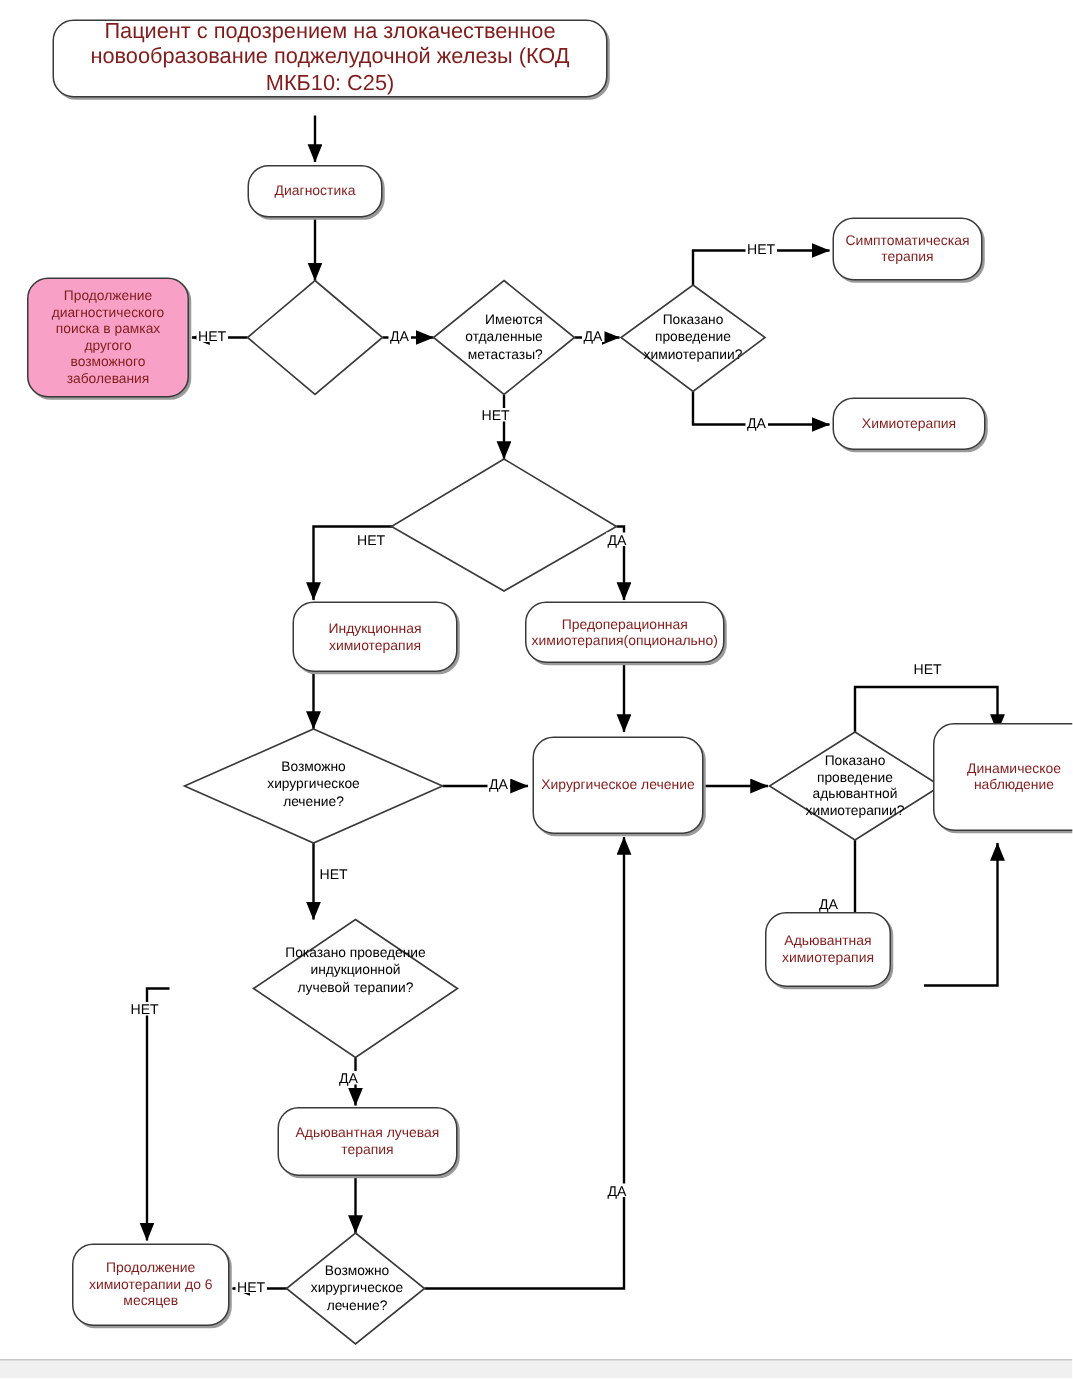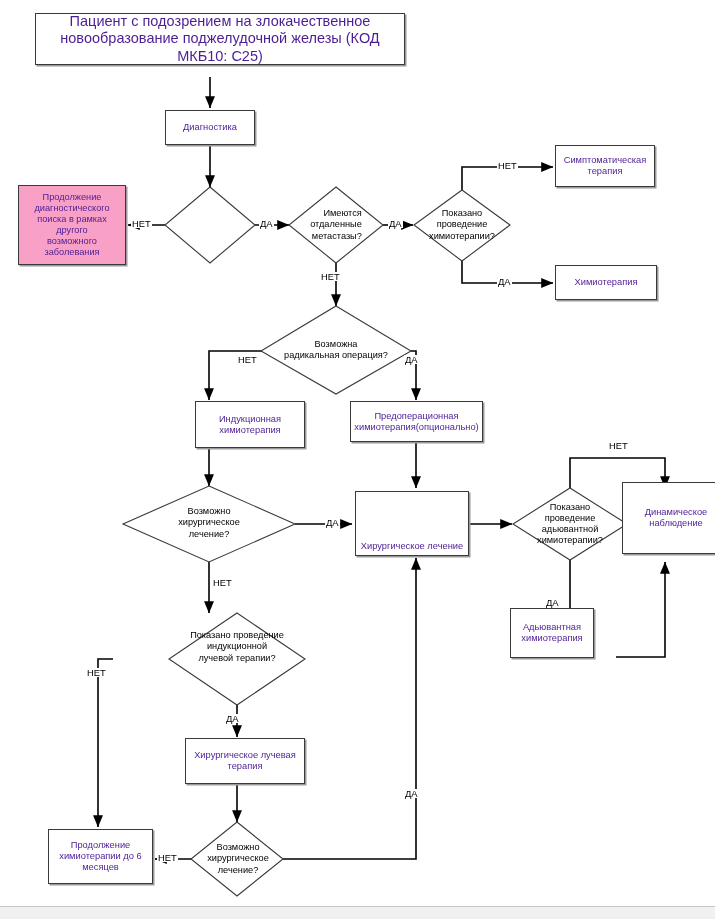--- a/index.html
+++ b/index.html
@@ -22,24 +22,25 @@
     width: 715px;
     height: 919px;
   }
   .node {
     position: absolute;
     box-sizing: border-box;
     display: flex;
     align-items: center;
     justify-content: center;
     text-align: center;
-    color: #4c1d95;
+    color: #7f1d1d;
     line-height: 1.18;
     white-space: pre-line;
     z-index: 3;
+    border-radius: 14px;
   }
   .box {
     background: #ffffff;
     border: 1px solid #3a3a3a;
     box-shadow: 1.5px 1.5px 0 0 #9a9a9a;
   }
   .box-title {
     font-size: 14.5px;
     padding: 4px 6px;
   }
@@ -178,36 +179,36 @@
   <div class="node box box-std" style="left:195px; top:401px; width:110px; height:47px;justify-content:center;">
     <span>Индукционная
 химиотерапия</span>
   </div>
 
   <div class="node box box-std" style="left:350px; top:401px; width:133px; height:41px;">
     <span>Предоперационная
 химиотерапия(опционально)</span>
   </div>
 
-  <div class="node box box-std" style="left:355px; top:491px; width:114px; height:65px;align-items:flex-end;">
+  <div class="node box box-std" style="left:355px; top:491px; width:114px; height:65px;">
     <span>Хирургическое лечение</span>
   </div>
 
   <div class="node box box-std" style="left:622px; top:482px; width:108px; height:72px;">
     <span>Динамическое
 наблюдение</span>
   </div>
 
   <div class="node box box-std" style="left:510px; top:608px; width:84px; height:50px;">
     <span>Адьювантная
 химиотерапия</span>
   </div>
 
   <div class="node box box-std" style="left:185px; top:738px; width:120px; height:46px;">
-    <span>Хирургическое лучевая
+    <span>Адьювантная лучевая
 терапия</span>
   </div>
 
   <div class="node box box-std" style="left:48px; top:829px; width:105px; height:55px;">
     <span>Продолжение
 химиотерапии до 6
 месяцев</span>
   </div>
 
   <svg style="position:absolute;left:0;top:0;width:715px;height:919px;z-index:2;pointer-events:none;" viewBox="0 0 715 919" xmlns="http://www.w3.org/2000/svg">
@@ -229,24 +230,20 @@
 отдаленные
 метастазы?</span>
   </div>
 
   <div class="diamond-label" style="left:415px; top:202px; width:94px; height:46px;">
     <span>Показано
 проведение
 химиотерапии?</span>
   </div>
 
-  <div class="diamond-label" style="left:272px; top:333px; width:128px; height:34px;">
-    <span>Возможна
-радикальная операция?</span>
-  </div>
 
   <div class="diamond-label" style="left:160px; top:500px; width:98px; height:46px;">
     <span>Возможно
 хирургическое
 лечение?</span>
   </div>
 
   <div class="diamond-label" style="left:524px; top:495px; width:92px; height:58px;">
     <span>Показано
 проведение

